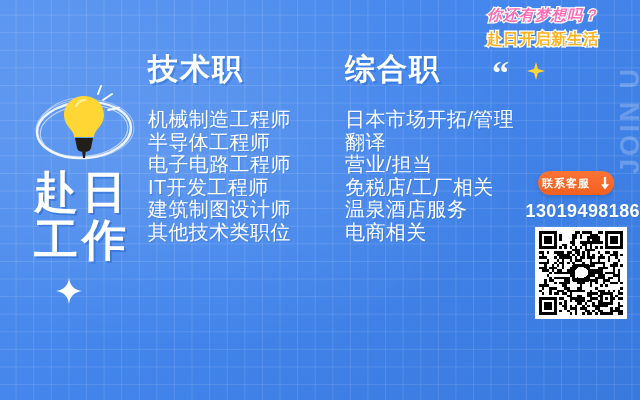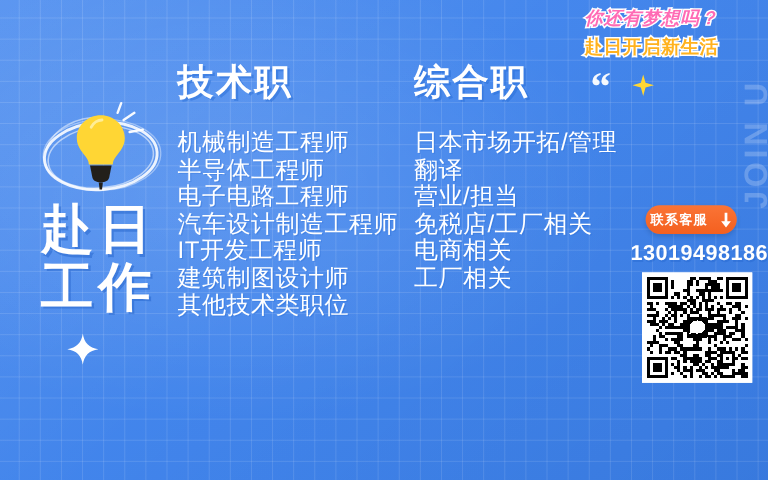--- a/index.html
+++ b/index.html
@@ -264,36 +264,35 @@
   <svg class="sparkle-left" viewBox="0 0 24 24">
     <path d="M12 0 C13 7.2 16.8 11 24 12 C16.8 13 13 16.8 12 24 C11 16.8 7.2 13 0 12 C7.2 11 11 7.2 12 0 Z" fill="#ffffff"></path>
   </svg>
 
   <div class="col col-tech">
     <div class="col-title">技术职</div>
     <ul class="col-list">
       <li>机械制造工程师</li>
       <li>半导体工程师</li>
       <li>电子电路工程师</li>
-      <li>汽车设计制造工程师</li>
       <li>IT开发工程师</li>
       <li>建筑制图设计师</li>
       <li>其他技术类职位</li>
     </ul>
   </div>
 
   <div class="col col-general">
     <div class="col-title">综合职</div>
     <ul class="col-list">
       <li>日本市场开拓/管理</li>
       <li>翻译</li>
       <li>营业/担当</li>
       <li>免税店/工厂相关</li>
+      <li>温泉酒店服务</li>
       <li>电商相关</li>
-      <li>工厂相关</li>
     </ul>
   </div>
 
   <div class="contact-btn">
     <span class="contact-btn-label">联系客服</span>
     <svg class="arrow-down" viewBox="0 0 12 16">
       <path d="M4.6 0 H7.4 V9 H11 L6 15.4 L1 9 H4.6 Z" fill="#ffffff"></path>
     </svg>
   </div>
 

